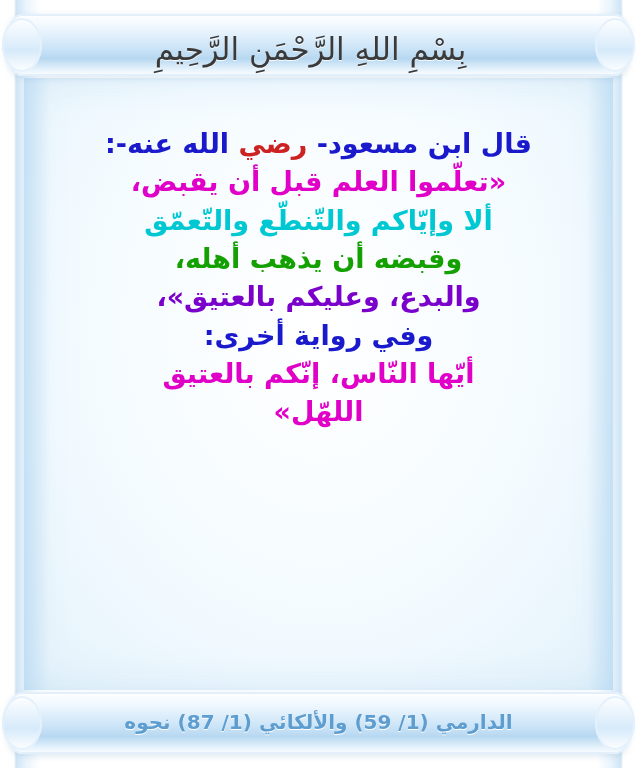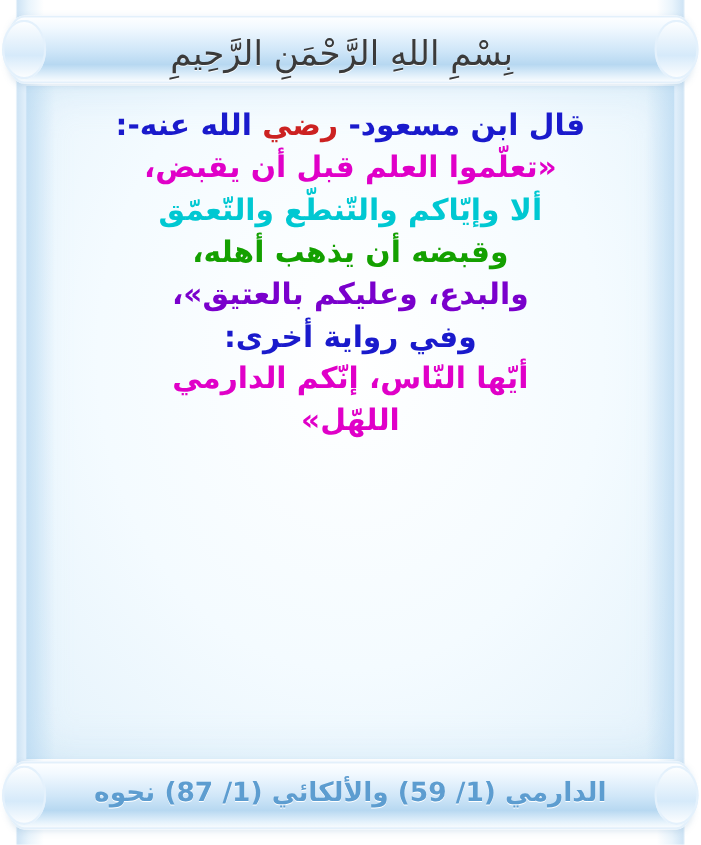--- a/index.html
+++ b/index.html
@@ -137,21 +137,21 @@
     position: absolute;
     left: 0;
     right: 0;
     bottom: 34px;
     text-align: center;
     z-index: 5;
     direction: rtl;
   }
   .footer-text {
     display: inline-block;
-    font-size: 24px;
+    font-size: 20px;
     font-weight: bold;
     color: #5d9dd0;
     text-shadow: 0 1px 0 #ffffff;
     letter-spacing: 0px;
   }
 </style>
 </head>
 <body>
 
 <div class="scroll-page">
@@ -166,27 +166,27 @@
   <div class="roll roll-bottom">
     <div class="curl left"></div>
     <div class="curl right"></div>
   </div>
 
   <div class="basmala">
     <div class="basmala-text">بِسْمِ اللهِ الرَّحْمَنِ الرَّحِيمِ</div>
   </div>
 
   <div class="content">
-    <div class="line" style="color: rgb(26, 26, 204);">قال ابن مسعود- <span style="color: rgb(204, 34, 34);">رضي</span> الله عنه-:</div>
+    <div class="line" style="color: rgb(26, 26, 204); margin-top: 29px;">قال ابن مسعود- <span style="color: rgb(204, 34, 34);">رضي</span> الله عنه-:</div>
     <div class="line" style="color: rgb(224, 0, 200);">«تعلّموا العلم قبل أن يقبض،</div>
     <div class="line" style="color: rgb(0, 200, 210);">ألا وإيّاكم والتّنطّع والتّعمّق</div>
     <div class="line" style="color: rgb(20, 160, 0);">وقبضه أن يذهب أهله،</div>
     <div class="line" style="color: rgb(122, 0, 204);">والبدع، وعليكم بالعتيق»،</div>
     <div class="line" style="color: rgb(26, 26, 204);">وفي رواية أخرى:</div>
-    <div class="line" style="color: rgb(224, 0, 200);">أيّها النّاس، إنّكم الدارمي</div>
+    <div class="line" style="color: rgb(224, 0, 200);">أيّها النّاس، إنّكم بالعتيق</div>
     <div class="line" style="color: rgb(224, 0, 200);">اللهّل»</div>
   </div>
 
   <div class="footer">
     <span class="footer-text" style="color: rgb(93, 157, 208);">الدارمي (1/ 59) والألكائي (1/ 87) نحوه</span>
   </div>
 
 </div>
 
 </body></html>

